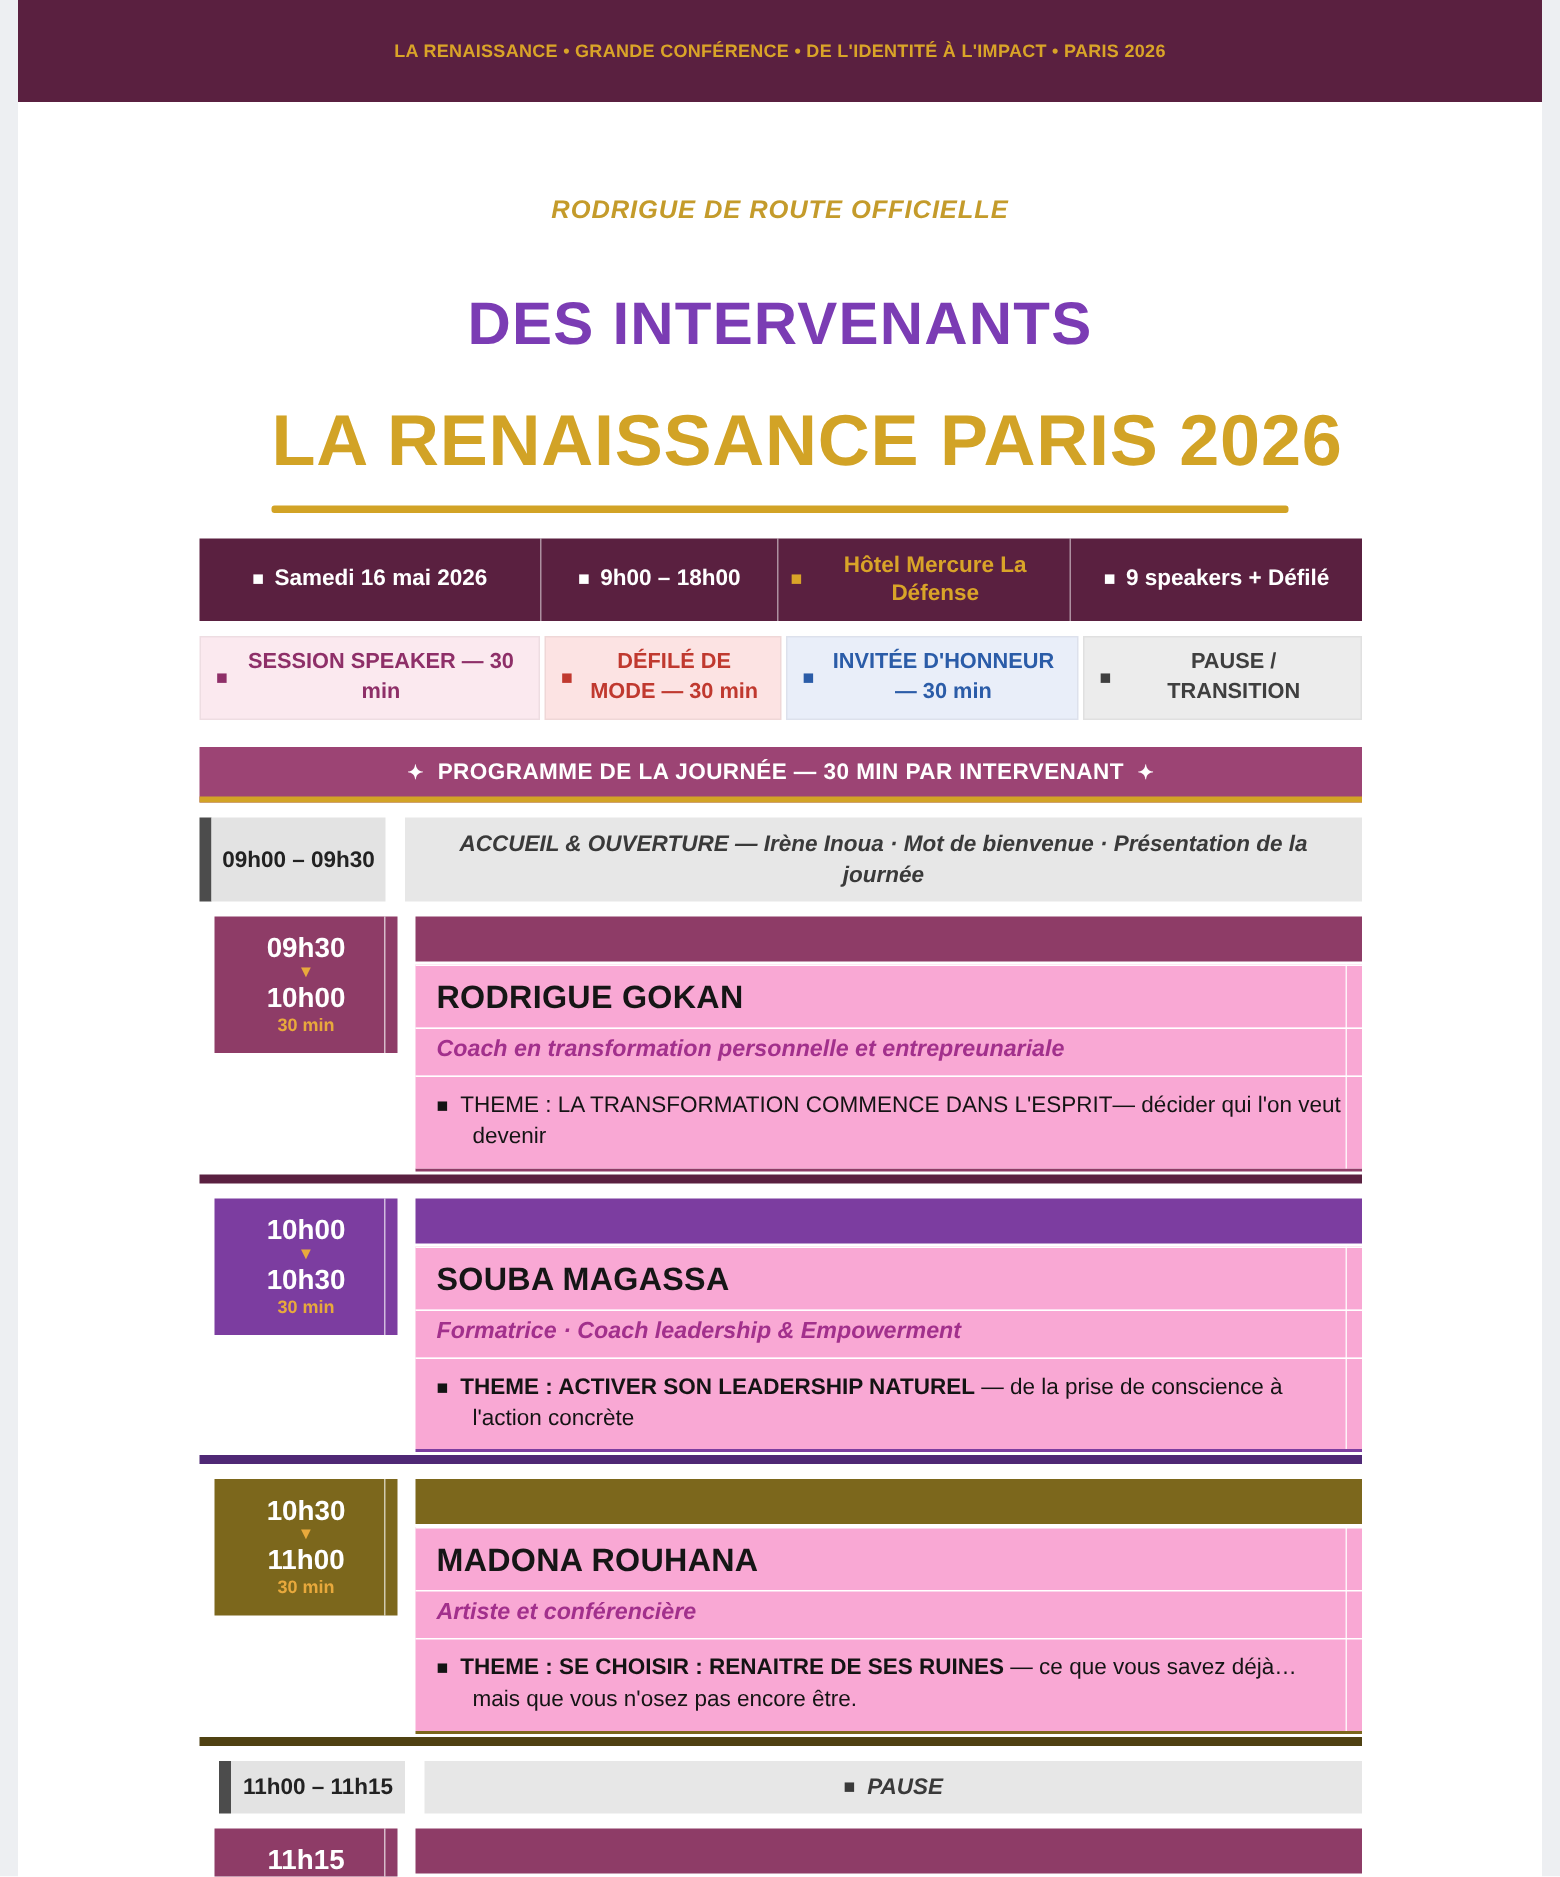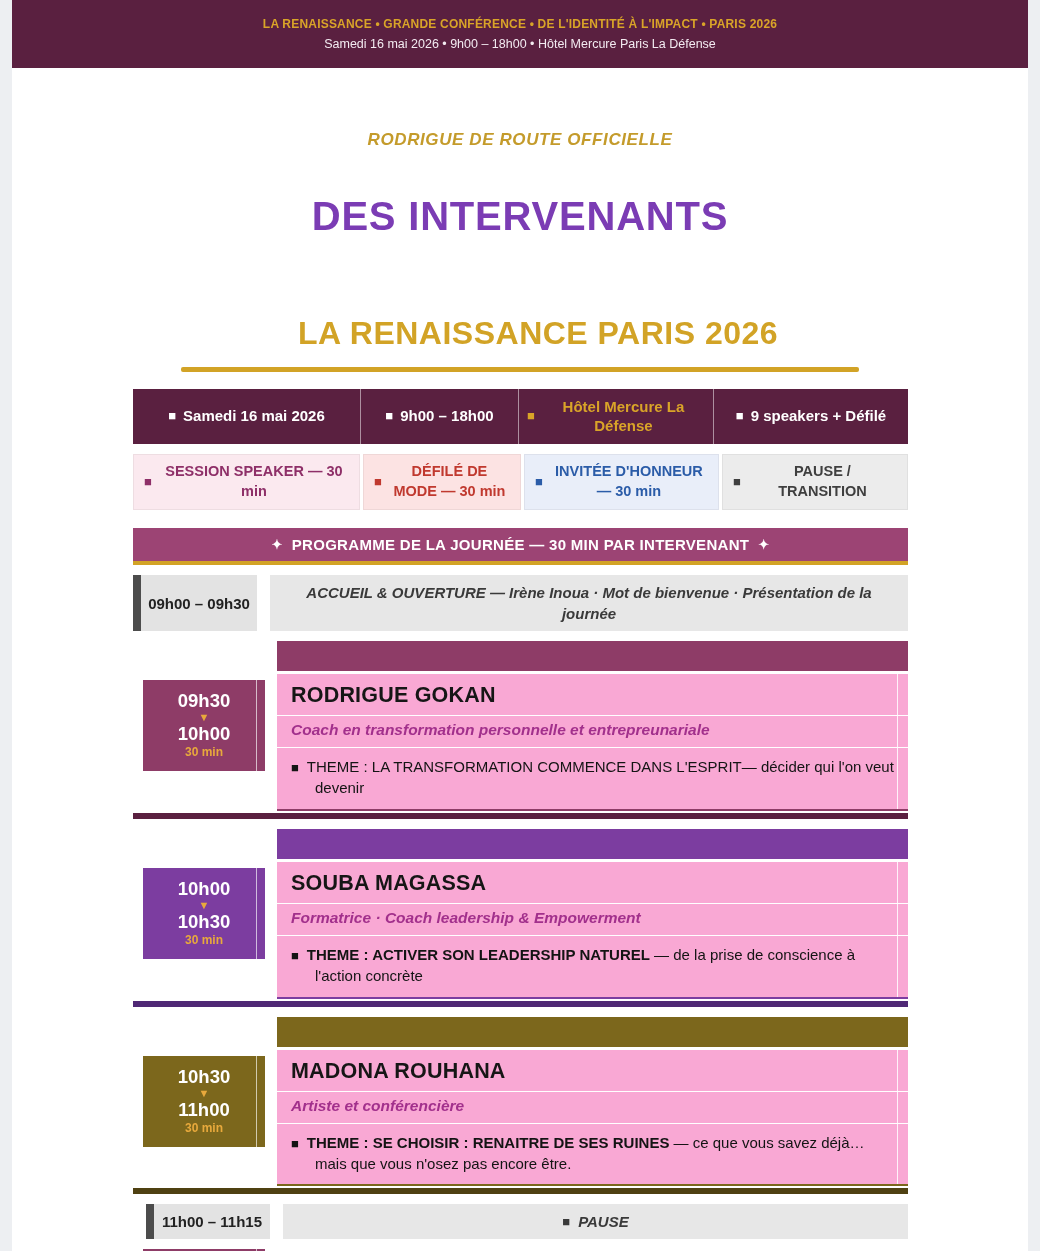--- a/index.html
+++ b/index.html
@@ -15,21 +15,21 @@
   .top-header {
     margin:0 12px; height:68px; background:#5a2040;
     display:flex; flex-direction:column; align-items:center; justify-content:center; gap:6px;
   }
   .top-header .line1 { color:#d9a428; font-weight:bold; font-size:12px; letter-spacing:.2px; }
   .top-header .line2 { color:#f3ebf1; font-size:12.5px; }
 
   
   .kicker { margin-top:62px; text-align:center; color:#c49b2b; font-style:italic; font-weight:bold; font-size:17px; letter-spacing:.6px; }
   .title-main { margin-top:44px; text-align:center; color:#7b3cb4; font-weight:bold; font-size:40px; letter-spacing:.8px; }
-  .title-sub  { margin-top:76px; text-align:center; color:#d2a326; font-weight:bold; font-size:32px; letter-spacing:.5px;padding-left:36px; }
+  .title-sub  { margin-top:28px; text-align:center; color:#d2a326; font-weight:bold; font-size:48px; letter-spacing:.5px;padding-left:36px; }
   .title-underline { width:678px; height:5px; background:#d2a326; margin:15px auto 0; border-radius:2px; }
 
   
   .content { width:775px; margin:17px 0 0 133px; }
 
   
   .info-bar { display:flex; min-height:55px; background:#5a2040; }
   .info-cell {
     display:flex; align-items:center; justify-content:center; text-align:center;
     font-weight:bold; font-size:15px; line-height:1.25; padding:4px 8px;
@@ -67,21 +67,21 @@
   .break-row .main-cell {
     flex:1; background:#e7e7e7; display:flex; align-items:center; justify-content:center;
     text-align:center; font-style:italic; font-weight:bold; font-size:15px; color:#3a3a3a;
     padding:7px 30px; line-height:1.4;
   }
   .break-row.accueil { min-height:52px; }
   .break-row.pause  { min-height:34px;margin-left:13px; }
   .break-row .main-cell .sq { font-style:normal; margin-right:8px; font-size:13px; }
 
   
-  .card { margin-top:10px; display:flex; align-items:center; position:relative; padding-bottom:8px; }
+  .card { margin-top:10px; display:flex; align-items:flex-start; position:relative; padding-bottom:8px; }
   .card .bottom-bar { position:absolute; left:0; right:0; bottom:0; height:6px; background:var(--dark,#5a2040); }
   .card .edge-line { width:5px; background:var(--accent,#8e3c67); }
   .card .gap5 { width:5px; }
   .time-block {
     width:122px; background:var(--accent,#8e3c67); position:relative;
     display:flex; flex-direction:column; align-items:center; justify-content:space-between;
     padding:10px 0 12px;
   }
   .time-block::after { content:""; position:absolute; top:0; bottom:0; right:8px; width:1px; background:rgba(255,255,255,.65); }
   .time-start,.time-end { color:#fff; font-weight:bold; font-size:18.5px; }
@@ -102,21 +102,20 @@
   .card.plain-theme .theme-label { font-weight:normal; }
 </style>
 </head>
 <body>
 
 <div class="edge-strip left"></div>
 <div class="edge-strip right"></div>
 
 <header class="top-header">
   <div class="line1">LA RENAISSANCE • GRANDE CONFÉRENCE • DE L'IDENTITÉ À L'IMPACT • PARIS 2026</div>
-  <div class="line2">Samedi 16 mai 2026 • 9h00 – 18h00 • Hôtel Mercure Paris La Défense</div>
 </header>
 
 <div class="kicker">RODRIGUE DE ROUTE OFFICIELLE</div>
 <h1 class="title-main">DES INTERVENANTS</h1>
 <h2 class="title-sub">LA RENAISSANCE PARIS 2026</h2>
 <div class="title-underline"></div>
 
 <main class="content">
 
   <div class="info-bar">

